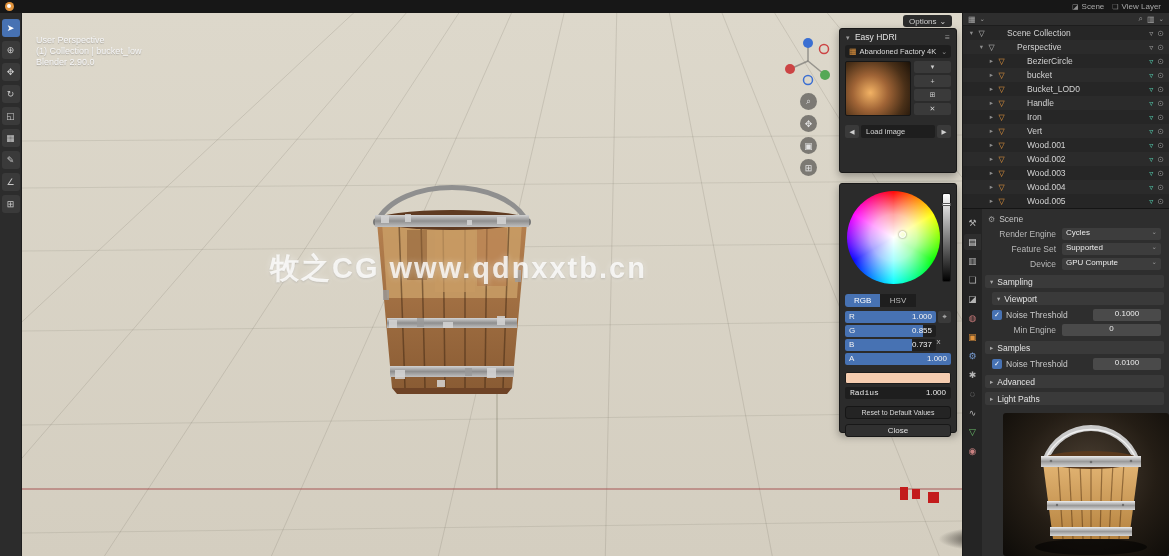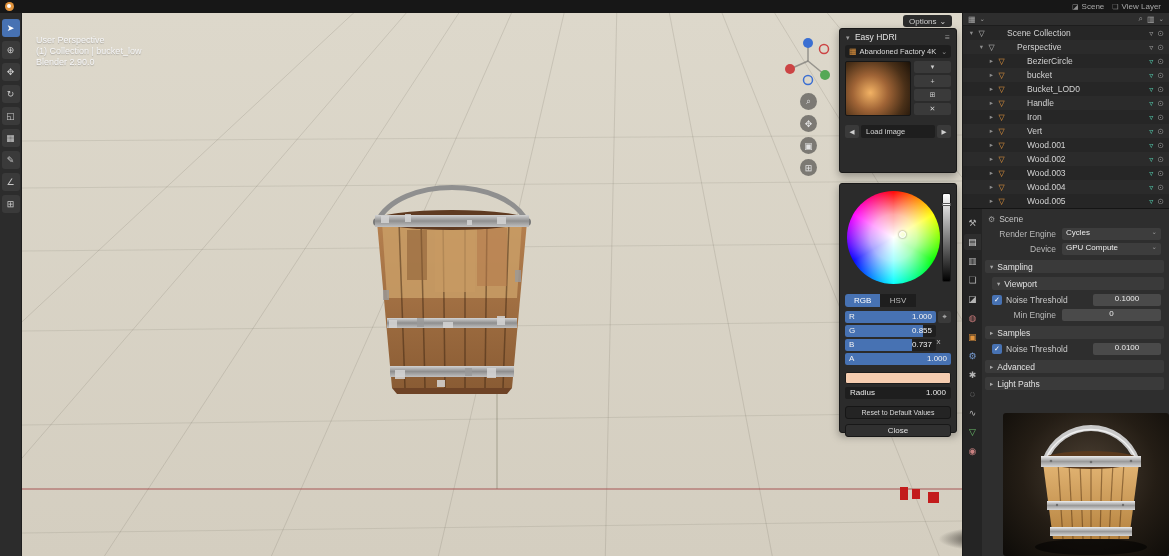--- a/index.html
+++ b/index.html
@@ -90,21 +90,21 @@
   .slider{position:relative;height:12px;background:var(--field-bg);border-radius:2px;overflow:hidden;}
   .slider .fill{position:absolute;left:0;top:0;bottom:0;background:var(--accent);}
   .slider .s-label{position:absolute;left:4px;top:1px;font-size:8px;color:#f2f2f2;z-index:2;}
   .slider .s-value{position:absolute;right:4px;top:1px;font-size:8px;color:#f2f2f2;z-index:2;}
   .picker-side{width:13px;display:flex;flex-direction:column;gap:2px;}
   .dropper-btn{height:12px;background:#3a3a3a;border-radius:2px;display:flex;align-items:center;justify-content:center;
     font-size:7.5px;color:#d2d2d2;}
   .alpha-row{margin:2px 5px 0;}
   .swatch{height:12px;margin:7px 5px 0;border-radius:2px;background:var(--swatch);border:1px solid #1c1c1c;}
   .radius-row{position:relative;height:12px;margin:3px 5px 0;background:var(--field-bg);border-radius:2px;}
-  .radius-row .s-label{position:absolute;left:5px;top:1px;font-size:8px;color:#e8e8e8;}
+  .radius-row .s-label{position:absolute;left:5px;top:1px;font-size:8px;color:#e8e8e8;font-family:Liberation Mono, monospace;}
   .radius-row .s-value{position:absolute;right:5px;top:1px;font-size:8px;color:#e8e8e8;}
   .reset-btn{height:13px;margin:7px 5px 0;background:#242424;border:1px solid #161616;border-radius:3px;
     display:flex;align-items:center;justify-content:center;font-size:7px;color:#d8d8d8;}
   .close-btn{height:13px;margin:5px 5px 0;background:#303030;border:1px solid #181818;border-radius:3px;
     display:flex;align-items:center;justify-content:center;gap:3px;font-size:8px;color:#e0e0e0;}
 
   
   .outliner{position:absolute;left:962px;top:13px;width:207px;height:195px;background:var(--outliner-bg);
     border-left:1px solid #1a1a1a;z-index:10;overflow:hidden;}
   .out-header{height:13px;background:#2e2e2e;display:flex;align-items:center;gap:4px;padding:0 5px;
@@ -289,20 +289,21 @@
         <rect x="118" y="198" width="7" height="8"></rect>
     </g>
   </svg>
 
   <div class="overlay-text">
     <div>User Perspective</div>
     <div>(1) Collection | bucket_low</div>
     <div>Blender 2.90.0</div>
   </div>
 
+  <div class="watermark">牧之CG  www.qdnxxtb.cn</div>
 
   <svg class="gizmo">
     <g stroke="rgba(80,80,80,0.5)" stroke-width="1.5">
       <line x1="28" y1="28" x2="28" y2="10"></line>
         <line x1="28" y1="28" x2="10" y2="36"></line>
         <line x1="28" y1="28" x2="45" y2="42"></line>
     </g>
     <circle cx="28" cy="10" r="5" fill="#3b6fd2"></circle>
     <circle cx="10" cy="36" r="5" fill="#cc4444"></circle>
     <circle cx="45" cy="42" r="5" fill="#55a855"></circle>
@@ -581,20 +582,27 @@
   </div>
   <div class="props-main">
     <div class="breadcrumb">
       <span class="ic">⚙</span>
       <span>Scene</span>
     </div>
     <div class="prow">
       <span class="plabel">Render Engine</span>
       <span class="pfield">
         <span>Cycles</span>
+          <span class="chev">⌄</span>
+      </span>
+    </div>
+    <div class="prow">
+      <span class="plabel">Feature Set</span>
+      <span class="pfield">
+        <span>Supported</span>
           <span class="chev">⌄</span>
       </span>
     </div>
     <div class="prow">
       <span class="plabel">Device</span>
       <span class="pfield">
         <span>GPU Compute</span>
           <span class="chev">⌄</span>
       </span>
     </div>

